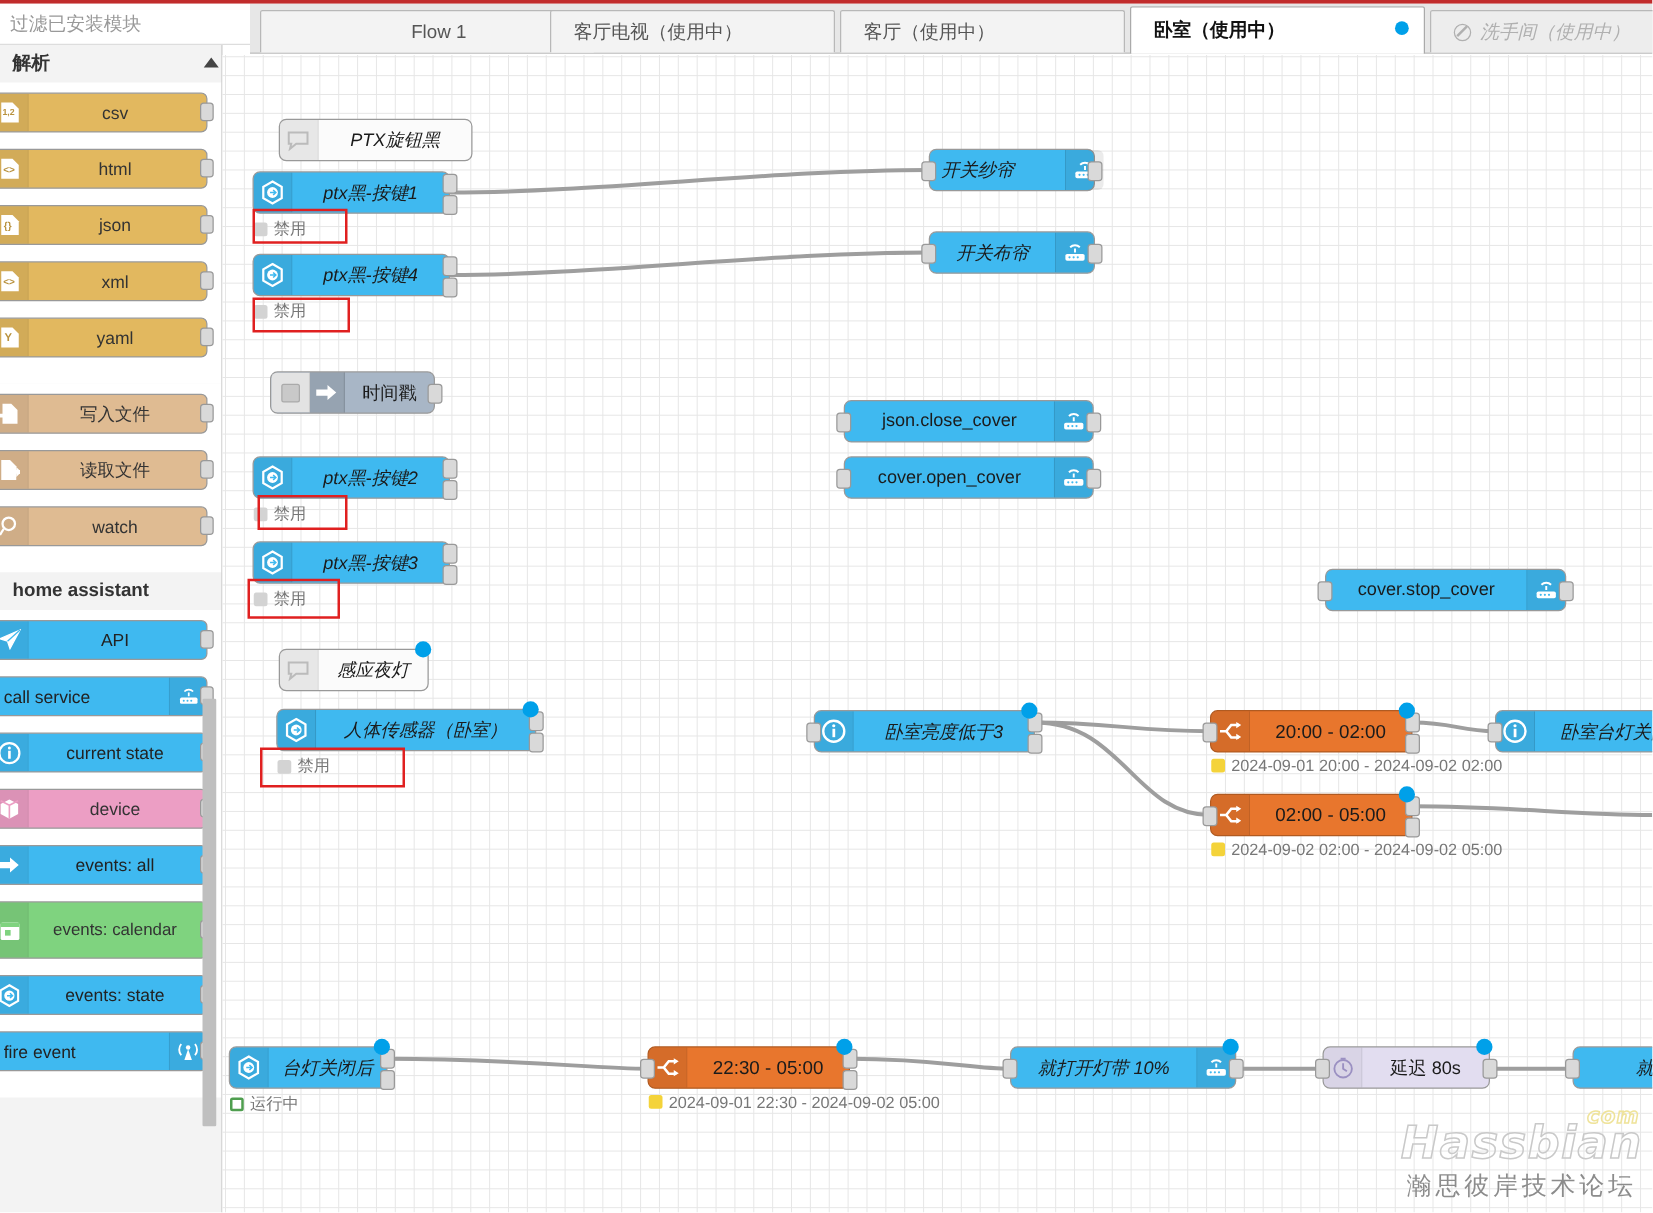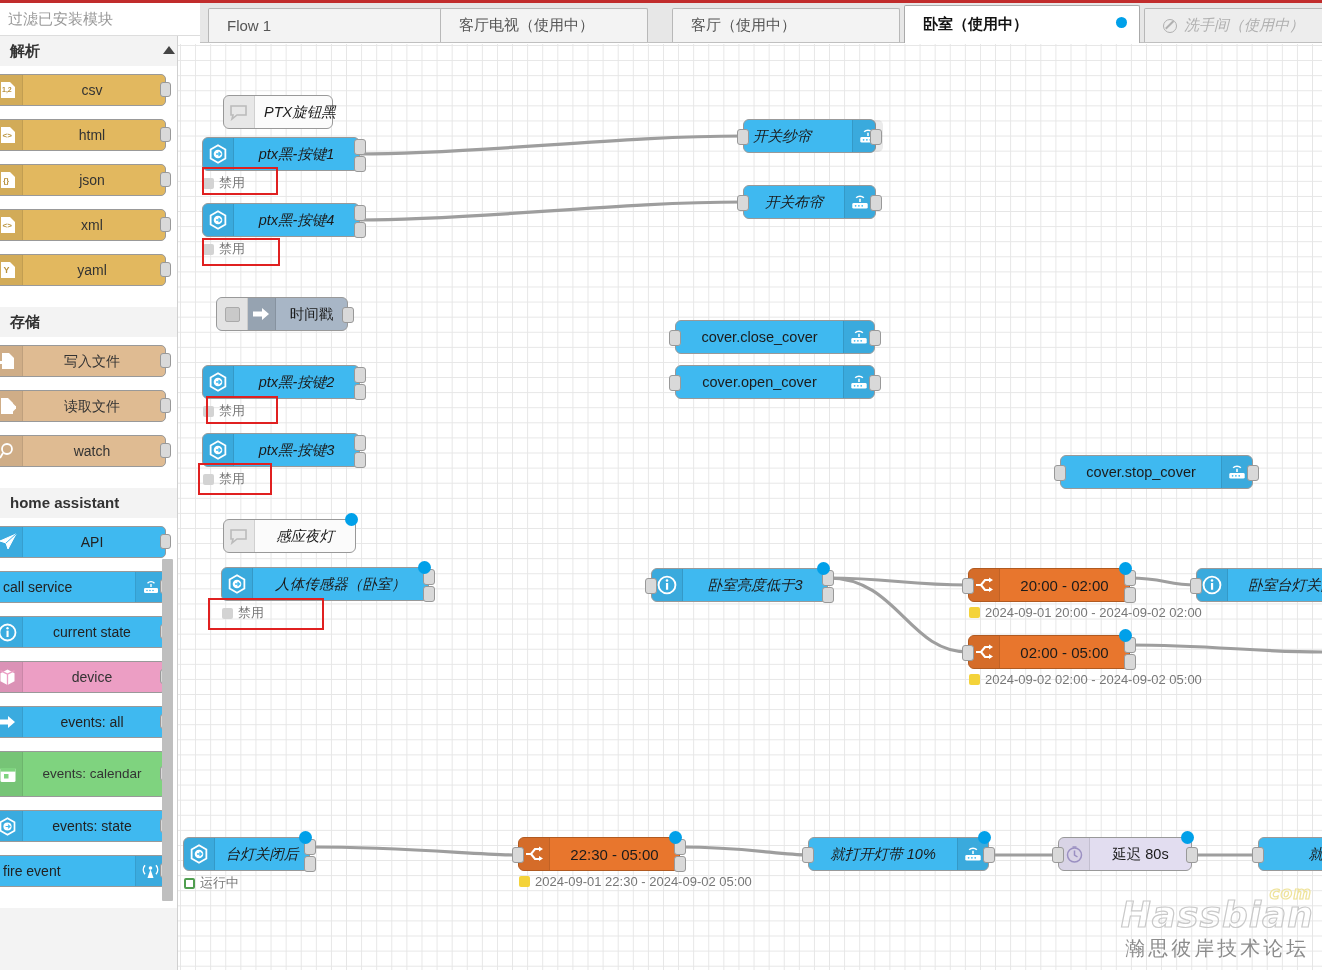--- a/index.html
+++ b/index.html
@@ -246,24 +246,24 @@
 
 <div id="app">
 
   <div class="top-accent"></div>
 
   <div class="palette-search">
     <span>过滤已安装模块</span>
   </div>
 
   <div class="tabbar">
-    <div class="tab" style="left:8px; width:268px;">
+    <div class="tab" style="left:8px; width:268px;justify-content:center;">
       <span>Flow 1</span>
     </div>
-    <div class="tab" style="left:240px; width:208px;">
+    <div class="tab" style="left:240px; width:228px;">
       <span>客厅电视（使用中）</span>
     </div>
     <div class="tab" style="left:472px; width:228px;">
       <span>客厅（使用中）</span>
     </div>
     <div class="tab active" style="left:704px; width:236px;">
       <span>卧室（使用中）</span>
       <span class="tab-dot"></span>
     </div>
     <div class="tab disabled" style="left:944px; width:228px;">
@@ -326,21 +326,20 @@
           <svg width="16" height="18" viewBox="0 0 16 18">
               <path d="M1 1h9l5 5v11H1z" fill="#fff"></path>
               <text x="3.5" y="12" font-size="9" fill="#b8913d" font-family="sans-serif">Y</text>
             </svg>
         </span>
         <span class="pn-label">yaml</span>
         <span class="port-out"></span>
       </div>
     </div>
 
-    <div class="cat-header">存储</div>
     <div class="cat-body">
       <div class="pnode store">
 
         <span class="pn-icon">
           <svg width="17" height="18" viewBox="0 0 17 18">
               <path d="M3 1h7l5 5v11H3z" fill="#fff"></path>
               <path d="M0 9h7v3H0z" fill="#fff"></path>
               <path d="M6 6.5l4 4-4 4z" fill="#fff"></path>
             </svg>
         </span>
@@ -494,21 +493,21 @@
 
         <path class="wire" d="M132,803 C230,803 300,811 340,811"></path>
 
         <path class="wire" d="M502,803 C570,803 600,811 630,811"></path>
 
         <path class="wire" d="M811,811 C840,811 850,811 880,811"></path>
 
         <path class="wire" d="M1014,811 C1045,811 1055,811 1080,811"></path>
       </svg>
 
-      <div class="node white italic" style="left:45px; top:51px; width:110px;">
+      <div class="node white italic" style="left:45px; top:51px; width:155px;">
         <span class="n-icon">
           <svg width="20" height="17" viewBox="0 0 20 17">
               <path d="M2 2h15v9H8l-5 4 1-4H2z" fill="none" stroke="#bbb" stroke-width="1.6"></path>
             </svg>
         </span>
         <span class="n-label">PTX旋钮黑</span>
       </div>
 
       <div class="node blue italic" style="left:24px; top:93px; width:158px;">
         <span class="n-icon">
@@ -588,21 +587,21 @@
         <span class="n-label">ptx黑-按键3</span>
         <span class="port out1"></span>
         <span class="port out2"></span>
         <span class="status">
           <span class="dot grayring"></span>
           <span>禁用</span>
         </span>
       </div>
       <div class="redbox" style="left:20px; top:419px; width:74px; height:32px;"></div>
 
-      <div class="node white italic" style="left:45px; top:475px; width:133px;">
+      <div class="node white italic" style="left:45px; top:475px; width:120px;">
         <span class="n-icon">
           <svg width="20" height="17" viewBox="0 0 20 17">
               <path d="M2 2h15v9H8l-5 4 1-4H2z" fill="none" stroke="#bbb" stroke-width="1.6"></path>
             </svg>
         </span>
         <span class="n-label">感应夜灯</span>
         <span class="bluedot"></span>
       </div>
 
       <div class="node blue italic" style="left:43px; top:523px; width:208px;">
@@ -651,21 +650,21 @@
               <circle cx="6" cy="11.5" r="0.8" fill="#3fb9f0"></circle>
               <circle cx="9" cy="11.5" r="0.8" fill="#3fb9f0"></circle>
               <circle cx="12" cy="11.5" r="0.8" fill="#3fb9f0"></circle>
             </svg>
         </span>
         <span class="port out-mid"></span>
       </div>
 
       <div class="node blue" style="left:497px; top:276px; width:200px;">
         <span class="port in"></span>
-        <span class="n-label">cover.close_cover</span>
+        <span class="n-label">json.close_cover</span>
         <span class="n-icon right">
           <svg width="22" height="18" viewBox="0 0 20 16">
               <rect x="3" y="9" width="14" height="5" rx="1.3" fill="#fff"></rect>
               <path d="M10 8V5" stroke="#fff" stroke-width="1.4"></path>
               <path d="M6.5 4.2a5 5 0 017 0" fill="none" stroke="#fff" stroke-width="1.4"></path>
               <circle cx="6" cy="11.5" r="0.8" fill="#3fb9f0"></circle>
               <circle cx="9" cy="11.5" r="0.8" fill="#3fb9f0"></circle>
               <circle cx="12" cy="11.5" r="0.8" fill="#3fb9f0"></circle>
             </svg>
         </span>

